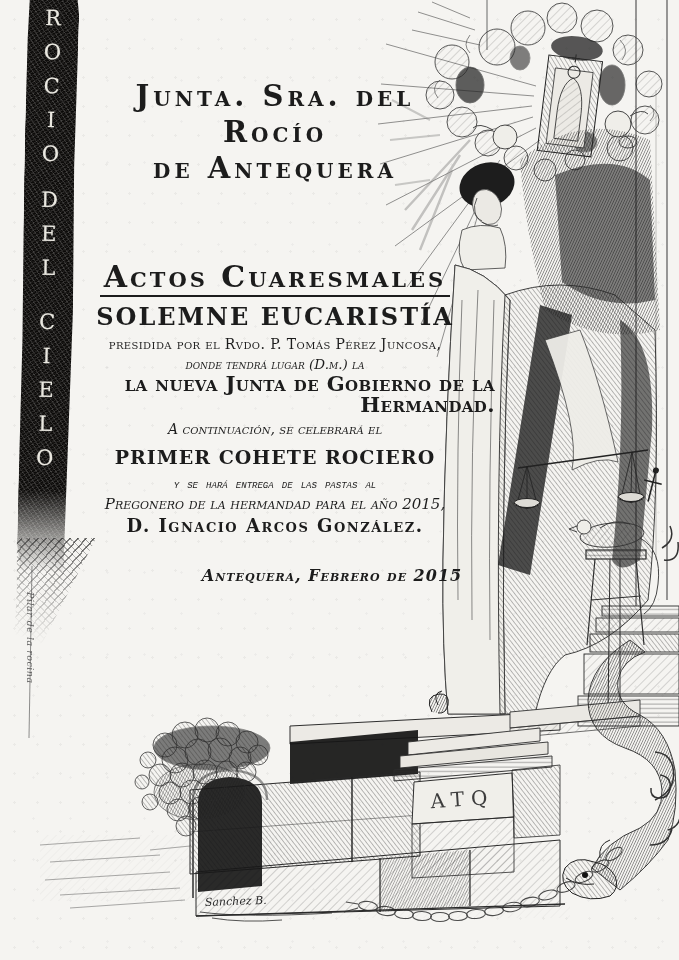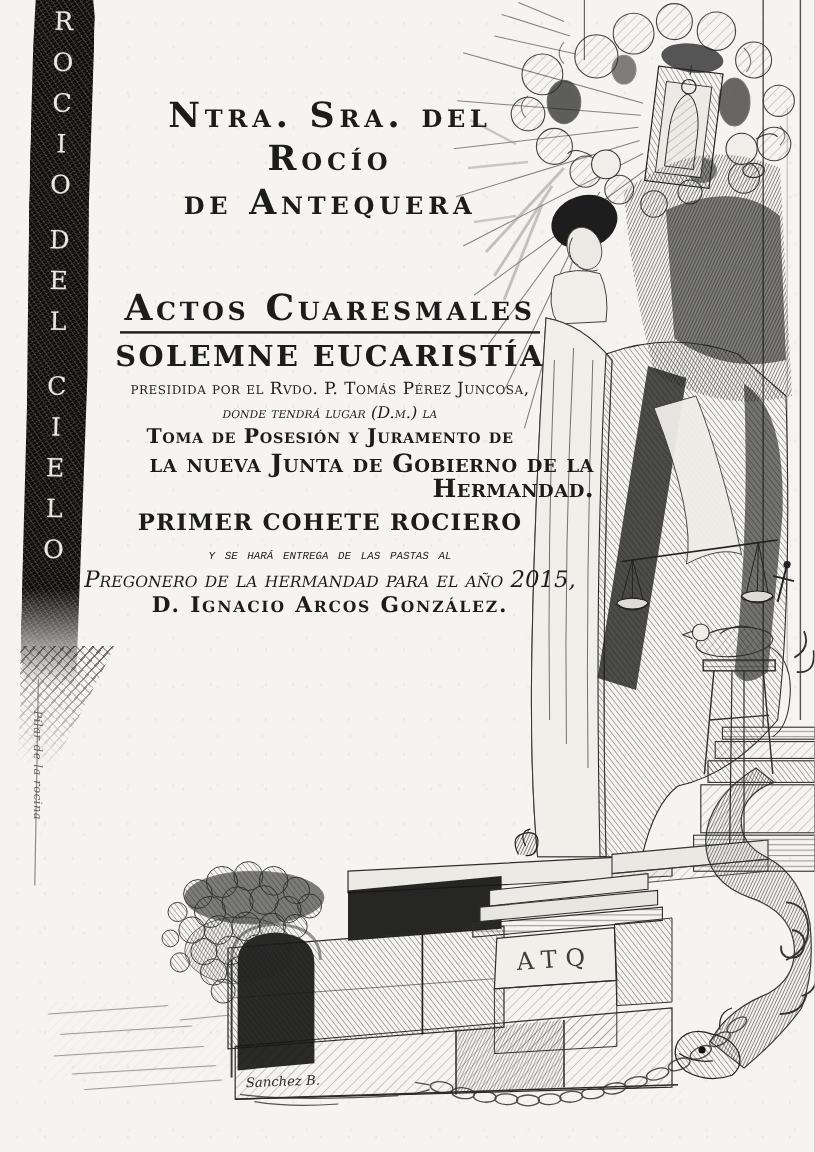--- a/index.html
+++ b/index.html
@@ -51,36 +51,36 @@
     transform:rotate(90deg); transform-origin:top left;
     font-style:italic; font-size:9.5px; color:#4d4d4d; letter-spacing:.5px;
     white-space:nowrap; opacity:.85;
   }
   
   .textcol{
     position:absolute; left:55px; top:78px; width:440px; text-align:center;
     font-variant:small-caps;
   }
   .title-line{font-size:29px; font-weight:bold; letter-spacing:4px; line-height:36px;}
-  .heading{margin-top:55px; line-height:34px;}
+  .heading{margin-top:74px; line-height:34px;}
   .heading span{
     display:inline-block; font-size:30px; font-weight:bold; letter-spacing:3px;
     border-bottom:2.5px solid #1c1c1c; padding:0 4px 1px 4px;
   }
   .l-date{margin-top:17px; font-size:20px; font-weight:bold; letter-spacing:1px; line-height:26px;}
   .l-church{font-size:14px; font-weight:bold; font-style:italic; line-height:19px;}
   .l-mass{margin-top:2px; font-size:24px; font-weight:bold; letter-spacing:2px; line-height:31px; font-variant:normal;}
   .l-presided{margin-top:2px; font-size:14px; line-height:20px; letter-spacing:.4px;}
   .l-where{margin-top:1px; font-size:13.5px; font-style:italic; line-height:18px;}
   .l-event1{font-size:17px; font-weight:bold; line-height:22px; letter-spacing:.5px;}
   .l-event2{font-size:21px; font-weight:bold; line-height:21px; letter-spacing:.4px;text-align:right;}
   .l-next{margin-top:5px; font-size:14px; font-style:italic; line-height:18px;}
   .l-rocket{margin-top:1px; font-size:19px; font-weight:bold; letter-spacing:1px; line-height:37px; font-variant:normal;}
   .l-pastas{font-size:13.5px; font-style:italic; line-height:18px;font-family:Liberation Mono, monospace;}
-  .l-pregonero{font-size:19px; font-style:italic; line-height:20px;}
+  .l-pregonero{font-size:15px; font-style:italic; line-height:20px;}
   .l-name{font-size:18px; font-weight:bold; letter-spacing:1.5px; line-height:24px;}
   .l-footer{margin-top:28px; font-size:16px; font-weight:bold; font-style:italic; letter-spacing:1px; transform:translateX(57px);}
   
   .art{position:absolute; left:0; top:0; pointer-events:none;}
   .atq-text{font-family:"DejaVu Serif",serif; font-size:20px; letter-spacing:7px; fill:#3d3d3d;}
   .sig-text{font-family:"DejaVu Serif",serif; font-style:italic; font-size:11px; fill:#2a2a2a;}
 </style>
 </head>
 <body>
 
@@ -325,32 +325,33 @@
       <path d="M358,908 l-14,4 M358,904 l-12,-2"></path>
     </g>
 
     <g>
       <text class="sig-text" x="205" y="906" transform="rotate(-2 205 906)">Sanchez B.</text>
       <path d="M200,912 q45,6 132,1 M212,918 q30,5 70,2" stroke="#2a2a2a" stroke-width="1" fill="none" opacity=".8"></path>
     </g>
   </svg>
 
   <div class="textcol">
-    <div class="title-line">Ntra. Sra. del</div>
+    <div class="title-line">Junta. Sra. del</div>
     <div class="title-line">Rocío</div>
     <div class="title-line">de Antequera</div>
 
     <div class="heading">
       <span>Actos Cuaresmales</span>
     </div>
 
     <div class="l-mass">SOLEMNE EUCARISTÍA</div>
     <div class="l-presided">presidida por el Rvdo. P. Tomás Pérez Juncosa,</div>
     <div class="l-where">donde tendrá lugar (D.m.) la</div>
-    <div class="l-event1">Toma de Posesión y Juramento de</div>
     <div class="l-event2">la nueva Junta de Gobierno de la Hermandad.</div>
+    <div class="l-next">A continuación, se celebrará el</div>
     <div class="l-rocket">PRIMER COHETE ROCIERO</div>
     <div class="l-pastas">y se hará entrega de las pastas al</div>
     <div class="l-pregonero">Pregonero de la hermandad para el año 2015,</div>
     <div class="l-name">D. Ignacio Arcos González.</div>
+    <div class="l-footer">Antequera, Febrero de 2015</div>
   </div>
 
 </div>
 
 </body></html>

